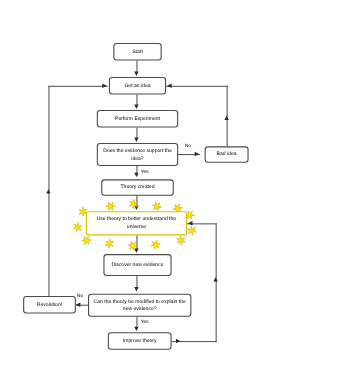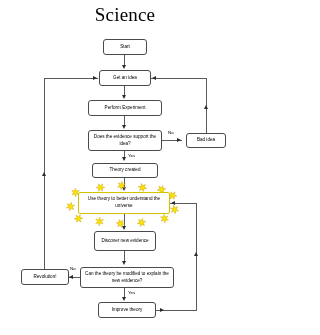--- a/index.html
+++ b/index.html
@@ -86,21 +86,20 @@
     height: 9px;
     z-index: 5;
   }
   .star svg { display: block; width: 100%; height: 100%; }
 </style>
 </head>
 <body>
 
 <div id="page">
 
-  <div id="title">Science</div>
 
   <div class="edge v" style="left:124px; top:55px; height:11px;"></div>
   <div class="arrow down" style="left:122px; top:65px;"></div>
 
   <div class="edge v" style="left:124px; top:86px; height:10px;"></div>
   <div class="arrow down" style="left:122px; top:95px;"></div>
 
   <div class="edge v" style="left:124px; top:116px; height:10px;"></div>
   <div class="arrow down" style="left:122px; top:125px;"></div>
 

